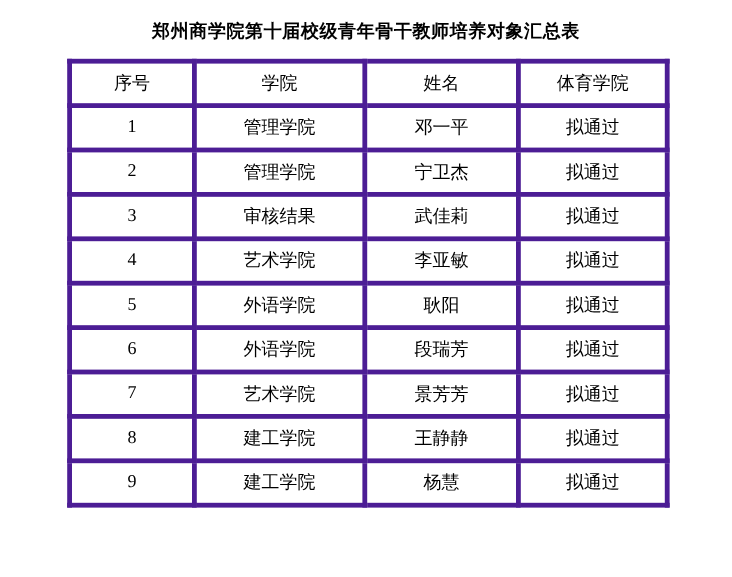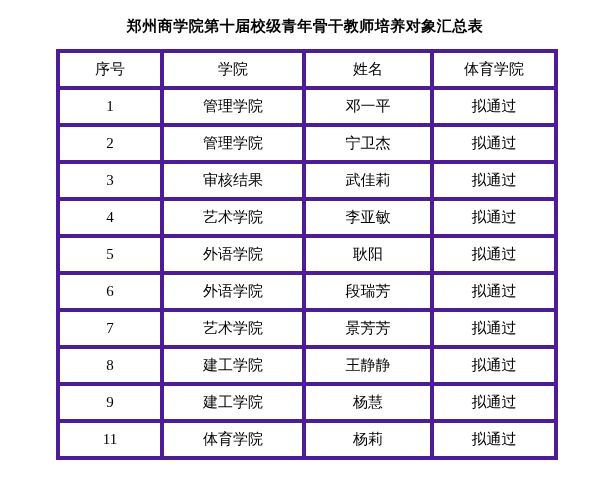--- a/index.html
+++ b/index.html
@@ -128,23 +128,17 @@
           <td>建工学院</td>
           <td>王静静</td>
           <td>拟通过</td>
         </tr>
         <tr>
           <td>9</td>
           <td>建工学院</td>
           <td>杨慧</td>
           <td>拟通过</td>
         </tr>
-        <tr>
-          <td>11</td>
-          <td>体育学院</td>
-          <td>杨莉</td>
-          <td>拟通过</td>
-        </tr>
       </tbody>
     </table>
   </div>
 
 </div>
 
 </body></html>

